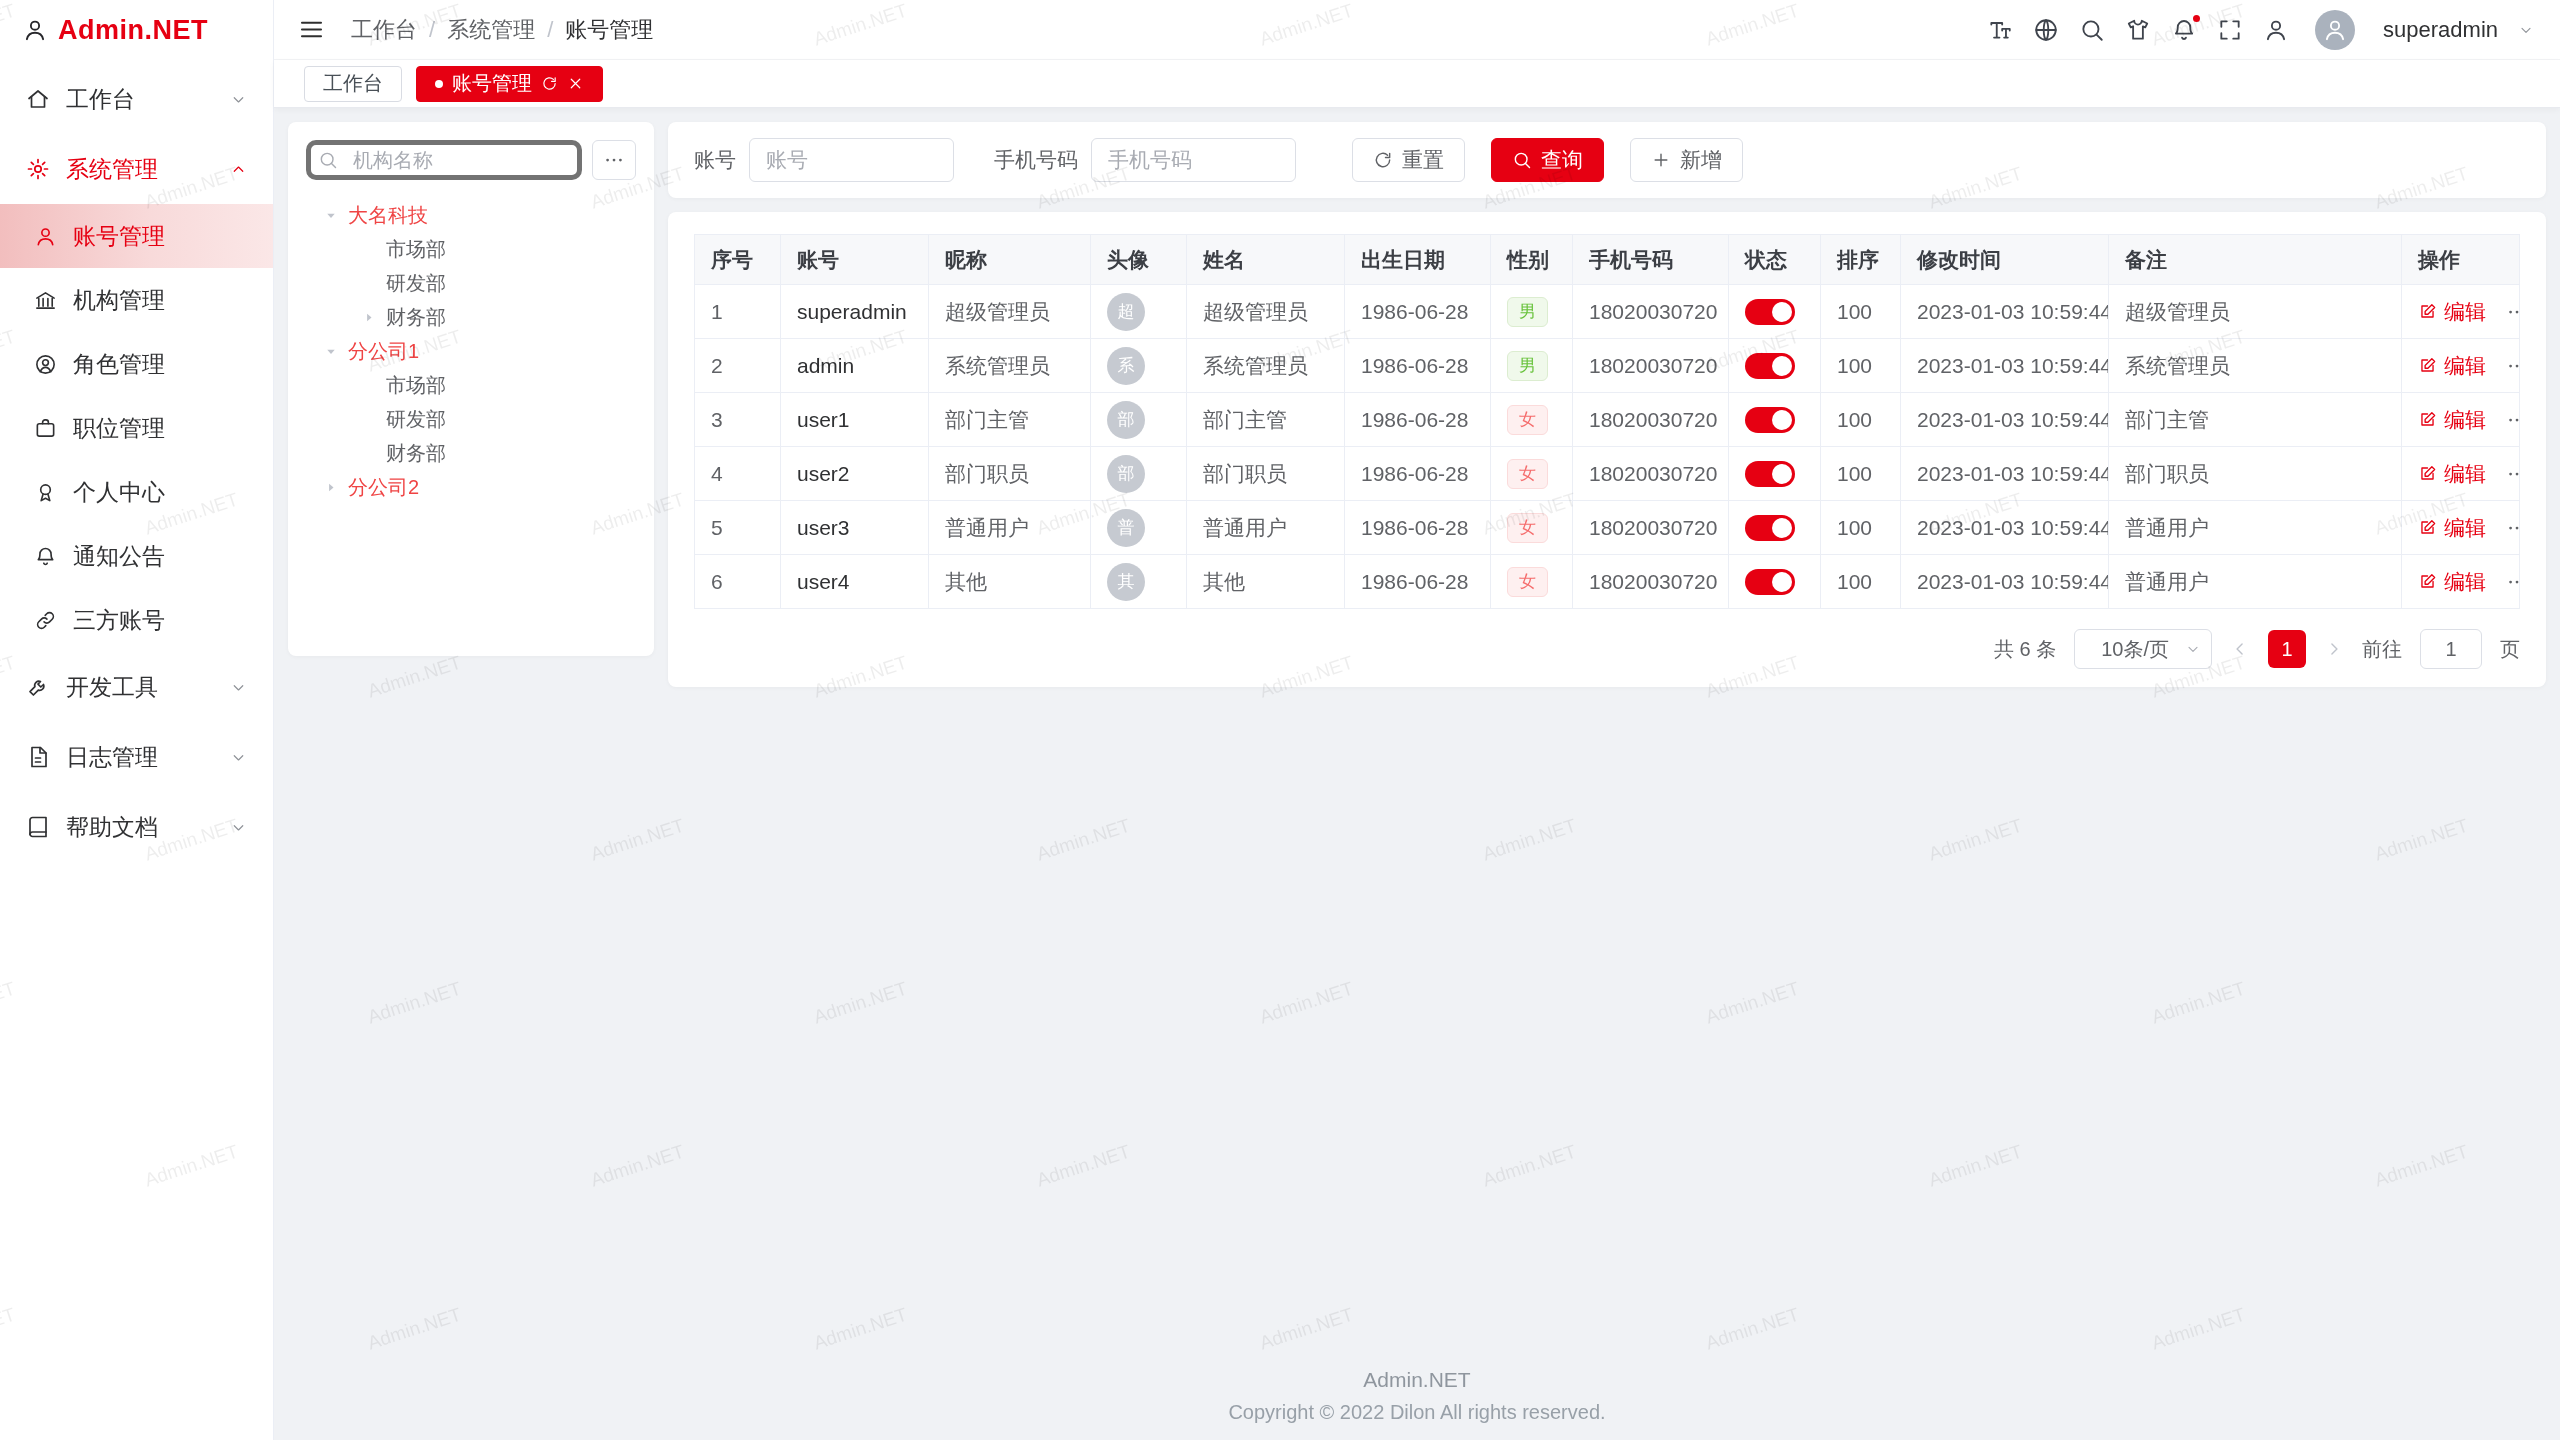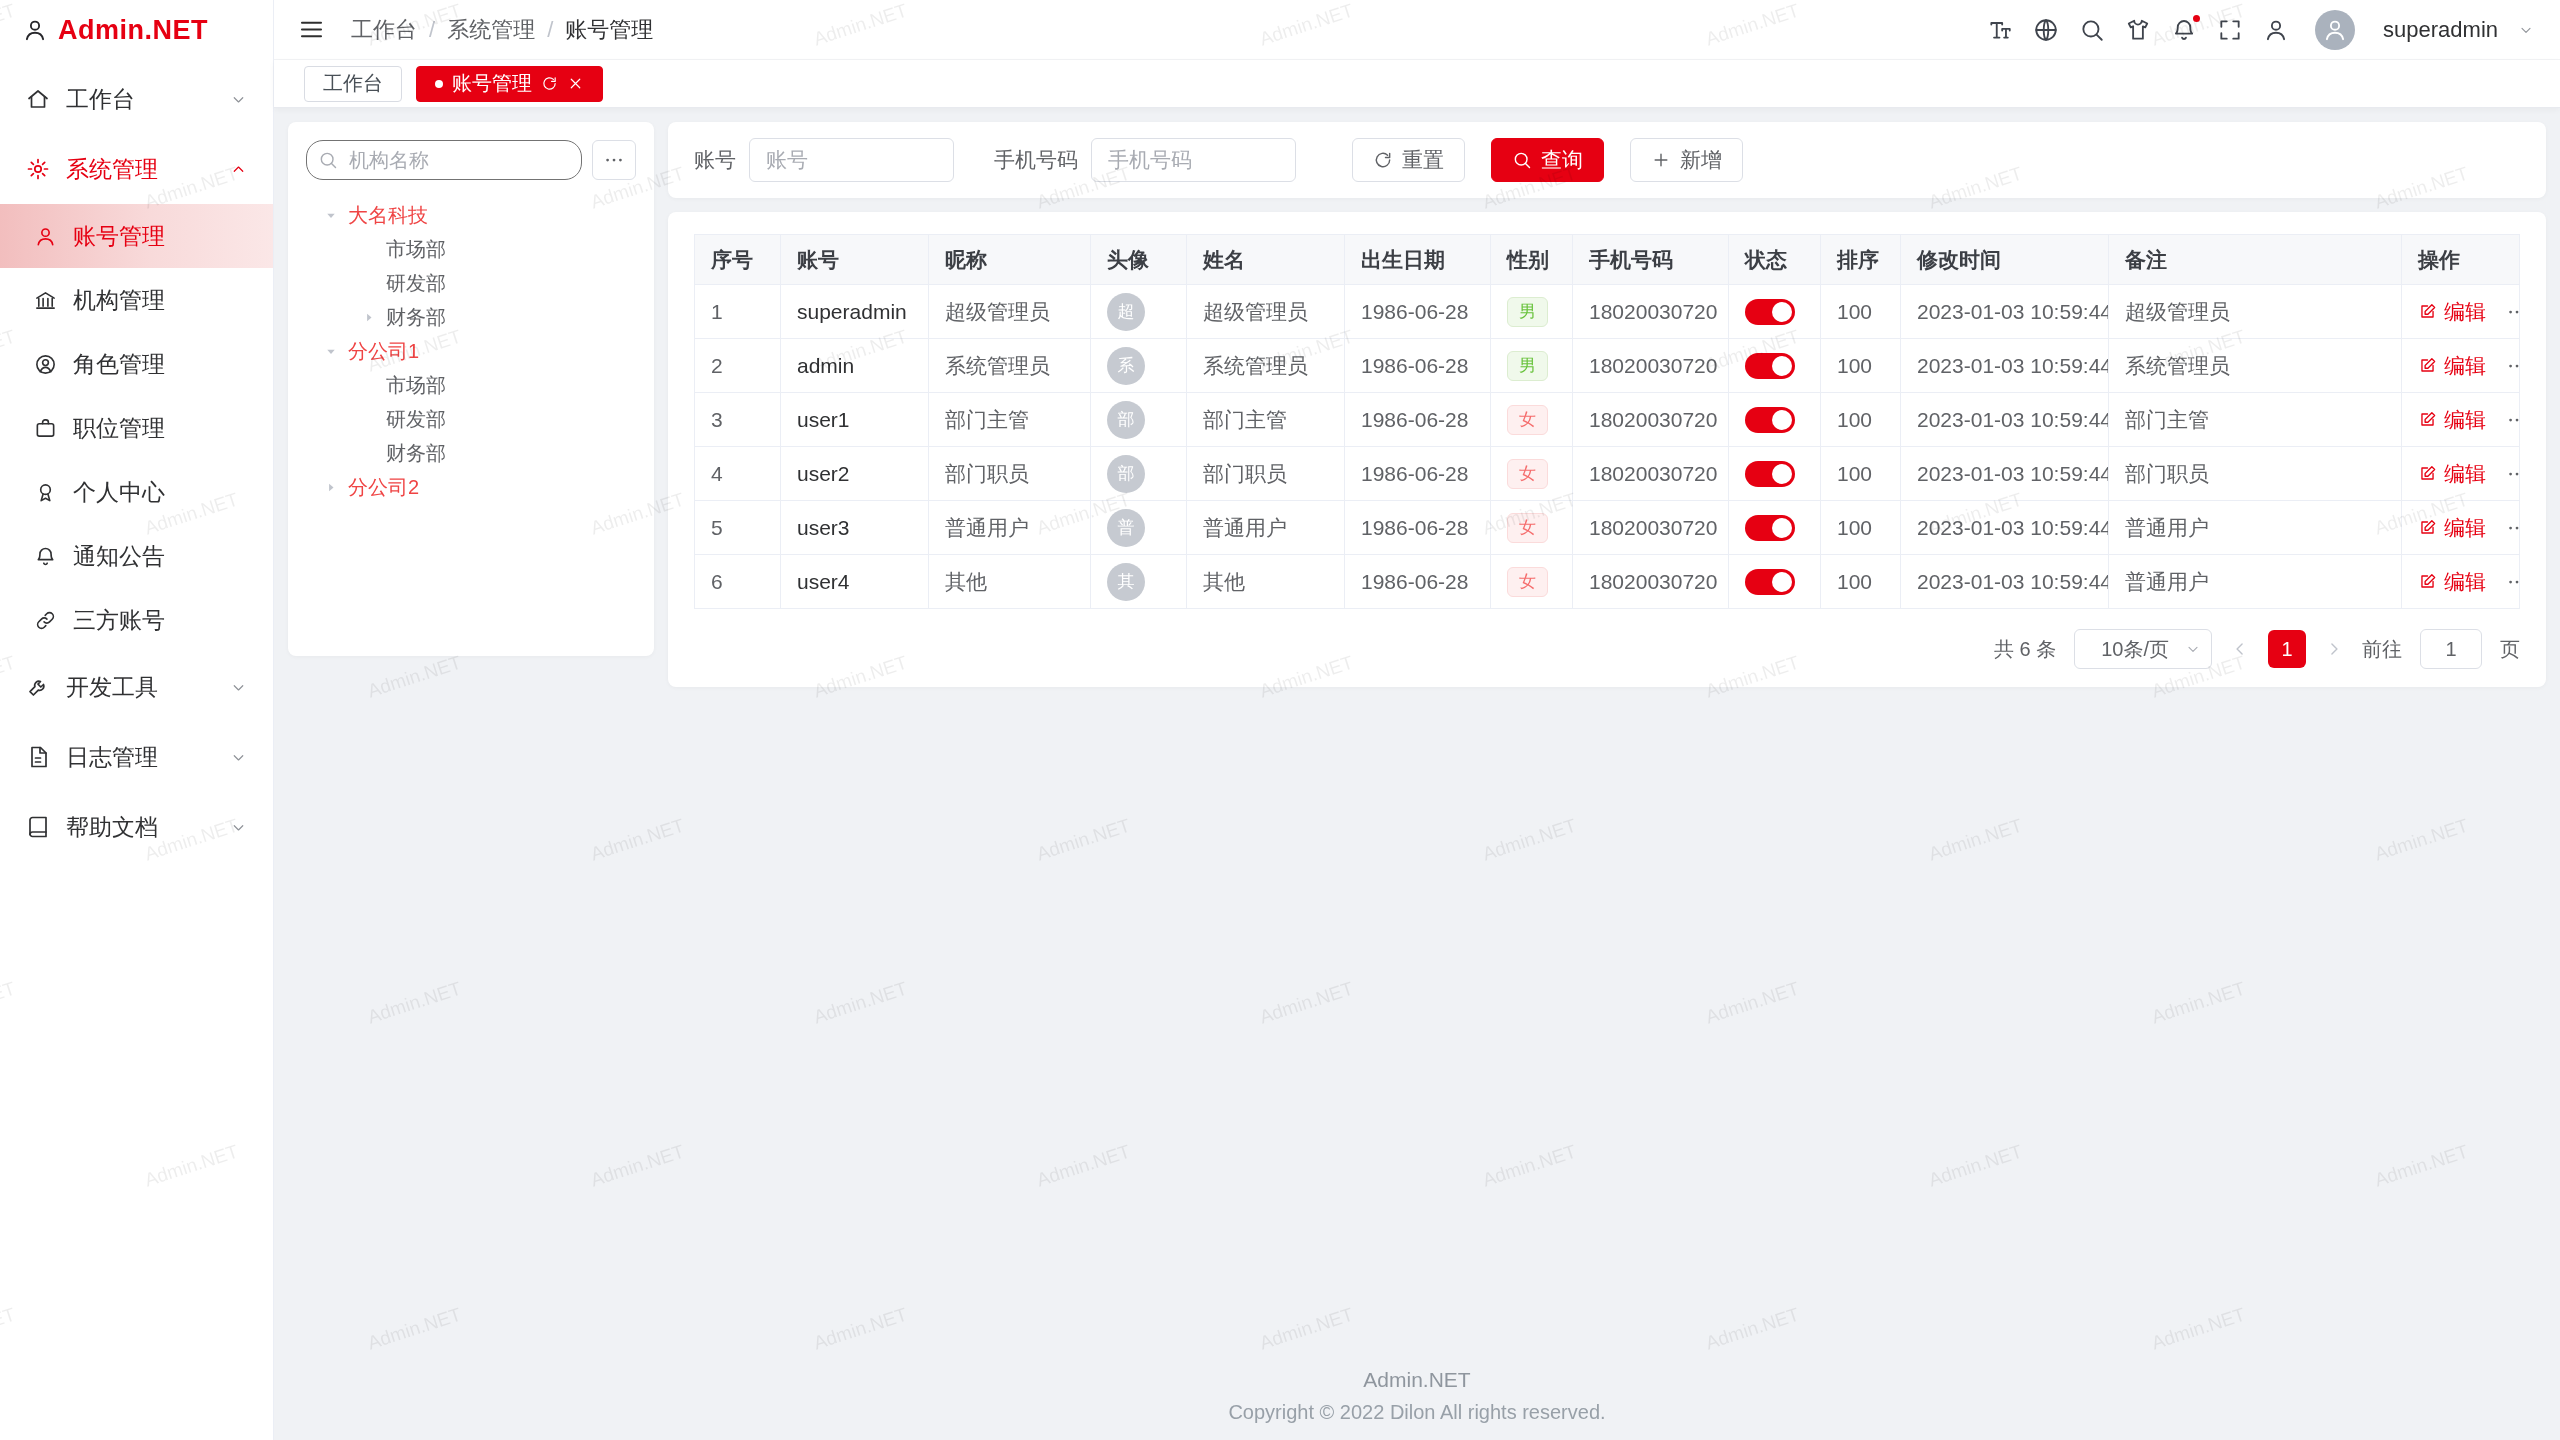--- a/index.html
+++ b/index.html
@@ -47,21 +47,21 @@
 
   .content{flex:1;padding:14px 14px 0;display:flex;flex-direction:column;min-height:0}
   .panels{display:flex;gap:14px;align-items:flex-start}
   .card{background:#fff;border-radius:8px;box-shadow:0 1px 4px rgba(0,0,0,.04)}
 
   
   .tree-card{width:366px;height:534px;padding:18px 18px;flex:none}
   .tree-head{display:flex;gap:10px;align-items:center;margin-bottom:18px}
   .search-box{position:relative;flex:1}
   .search-ic{position:absolute;left:12px;top:10px;width:20px;height:20px;color:#a8abb2}
-  .tree-input{width:100%;height:40px;border:1px solid #737373;border-radius:17px;padding:0 11px 0 42px;font-size:20px;color:#606266;outline:none}
+  .tree-input{width:100%;height:40px;border:5px solid #737373;border-radius:10px;padding:0 11px 0 42px;font-size:20px;color:#606266;outline:none}
   input::placeholder{color:#a8abb2}
   .more-btn{width:44px;height:40px;border:1px solid #dcdfe6;border-radius:6px;display:flex;align-items:center;justify-content:center;color:#606266;cursor:pointer;background:#fff}
   .more-btn [data-icon]{width:22px;height:22px}
   .t-row{height:34px;display:flex;align-items:center;font-size:20px;color:#606266;padding-left:14px;cursor:pointer;border-radius:4px}
   .t-row.lvl1{padding-left:52px}
   .t-row.root .t-label{color:#ef4444}
   .t-caret{width:22px;height:15px;margin-right:6px;color:#c0c4cc}
 
   
   .right-col{flex:1;display:flex;flex-direction:column;gap:14px;min-width:0}

